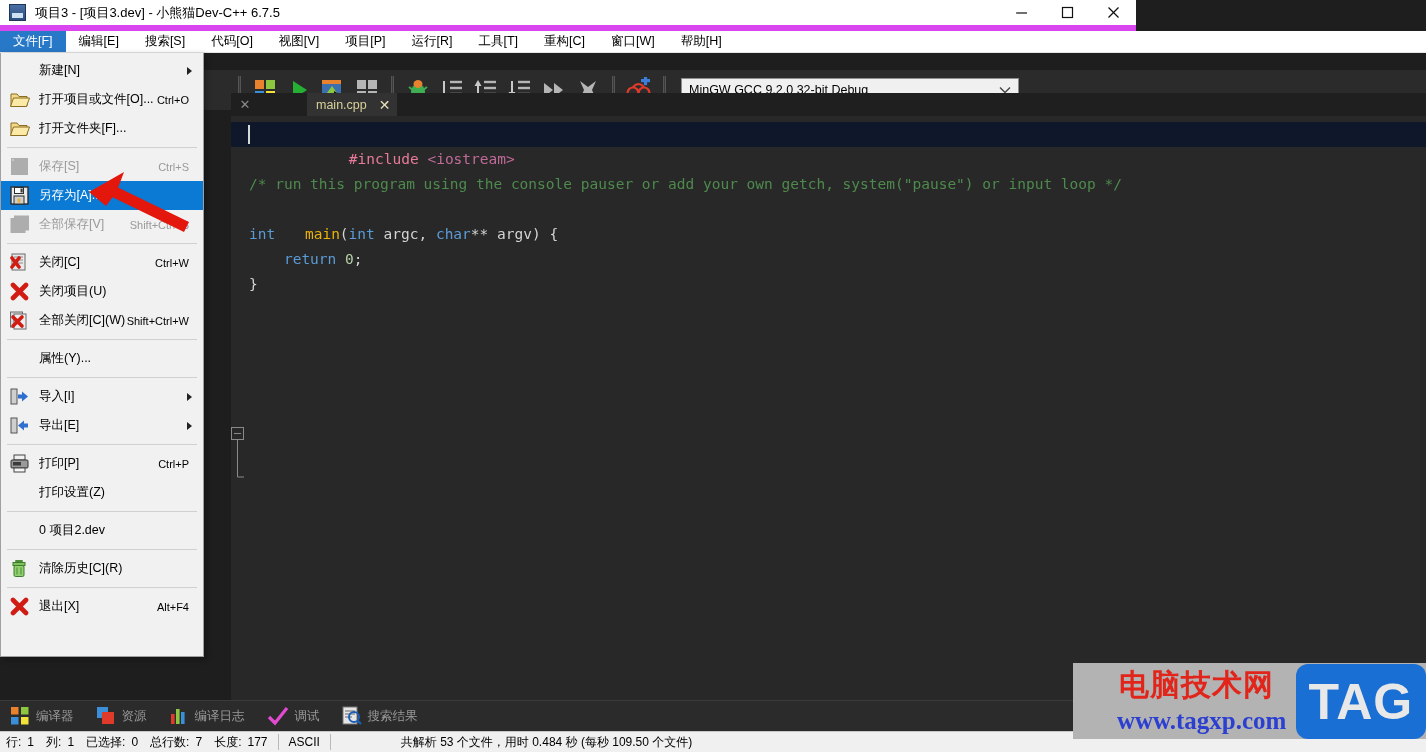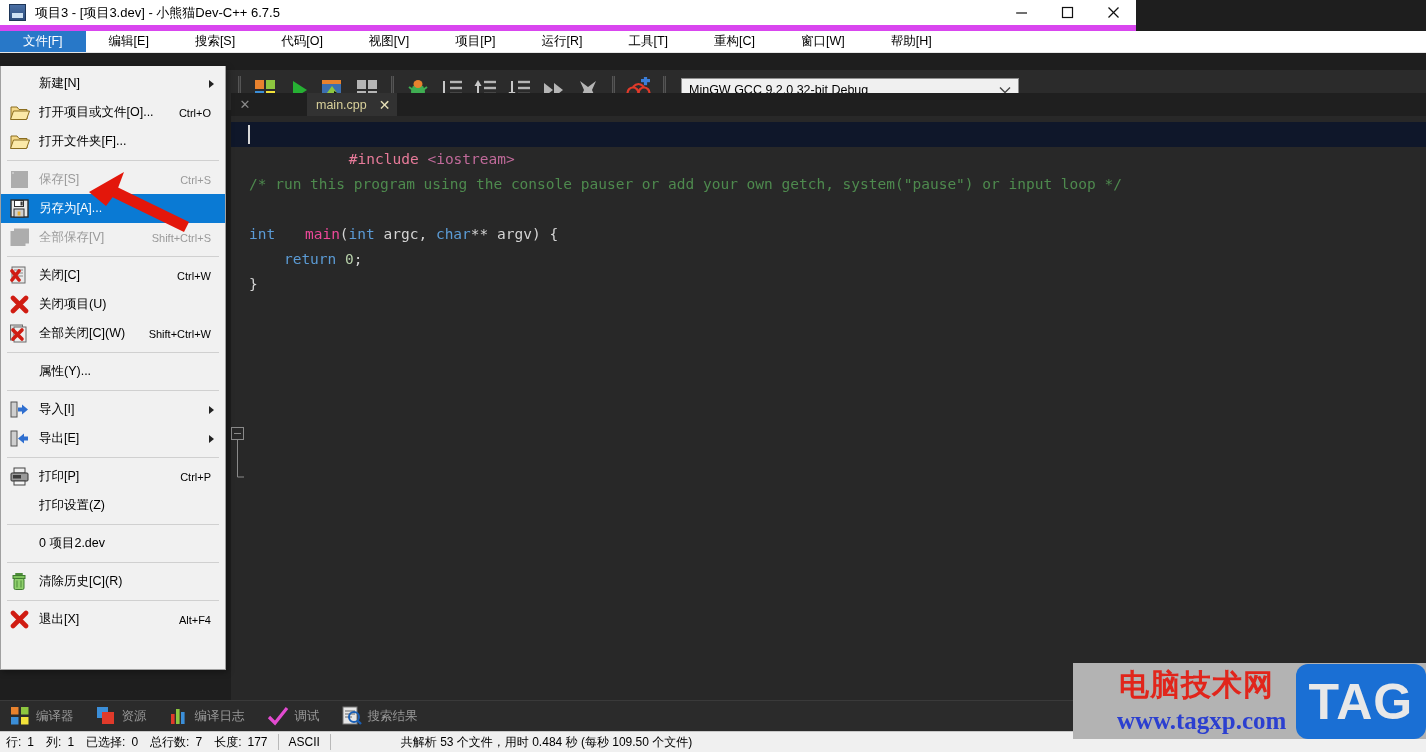--- a/index.html
+++ b/index.html
@@ -36,21 +36,21 @@
   }
   .win-btn svg { display:block; }
 
   
   .menubar {
     position: absolute; top: 31px; left: 0; width: 1426px; height: 22px;
     background: #ffffff; display: flex; align-items: stretch;
     border-bottom: 1px solid #e6e6e6;
   }
   .menu-item {
-    padding: 0 23px; display: flex; align-items: center;
+    padding: 0 13px; display: flex; align-items: center;
     font-size: 12.5px; color: #000; white-space: nowrap;
   }
   .menu-item.active { background: #2878c8; color: #fff; }
 
   
   .toolbar {
     position: absolute; top: 70px; left: 0; width: 1426px; height: 40px;
     background: #2b2b2b;
     display: flex; align-items: center;
   }
@@ -110,21 +110,21 @@
     position: relative;
   }
   .code-line.cur { background: #0f172a; padding-left: 48px; }
   .caret {
     position: absolute; left: 17px; top: 3px; width: 2px; height: 19px; background: #d8d8d8;
   }
   .c-pre  { color: #e87b9a; }
   .c-inc  { color: #c06a9a; }
   .c-cmt  { color: #4e8a4e; }
   .c-kw   { color: #5b9bd5; }
-  .c-fn   { color: #ec4899; padding-left: 21px; }
+  .c-fn   { color: #eab308; padding-left: 21px; }
   .c-pun  { color: #d4d4d4; }
   .c-id   { color: #d4d4d4; }
   .c-num  { color: #b5cea8; }
 
   
   .bottom-tabs {
     position: absolute; left: 0; top: 700px; width: 1426px; height: 31px;
     background: #2b2b2b; display: flex; align-items: center; padding-left: 10px;
     border-top: 1px solid #3a3a3a;
   }
@@ -136,21 +136,21 @@
     position: absolute; left: 0; top: 731px; width: 1426px; height: 21px;
     background: #f0f0f0; border-top: 1px solid #c8c8c8;
     display: flex; align-items: center; font-size: 12px; color: #000;
   }
   .st-cell { padding: 0 6px; display: flex; align-items: center; white-space: nowrap; }
   .st-div { width: 1px; height: 16px; background: #b9b9b9; margin: 0 4px; }
   .st-num { margin-left: 6px; }
 
   
   .dropdown {
-    position: absolute; left: 0; top: 66px; width: 226px; height: 604px;
+    position: absolute; left: 0; top: 53px; width: 204px; height: 604px;
     background: #f1f1f1; border: 1px solid #a0a0a0; border-top: none;
     box-shadow: 2px 2px 6px rgba(0,0,0,.35);
     z-index: 40; padding-top: 3px;
   }
   .mrow {
     position: relative; height: 29px; display: flex; align-items: center;
     padding-left: 38px; font-size: 12.5px; color: #000; white-space: nowrap;
   }
   .mrow.sel { background: #0a7ad4; color: #fff; }
   .mrow.dis { color: #9a9a9a; }

